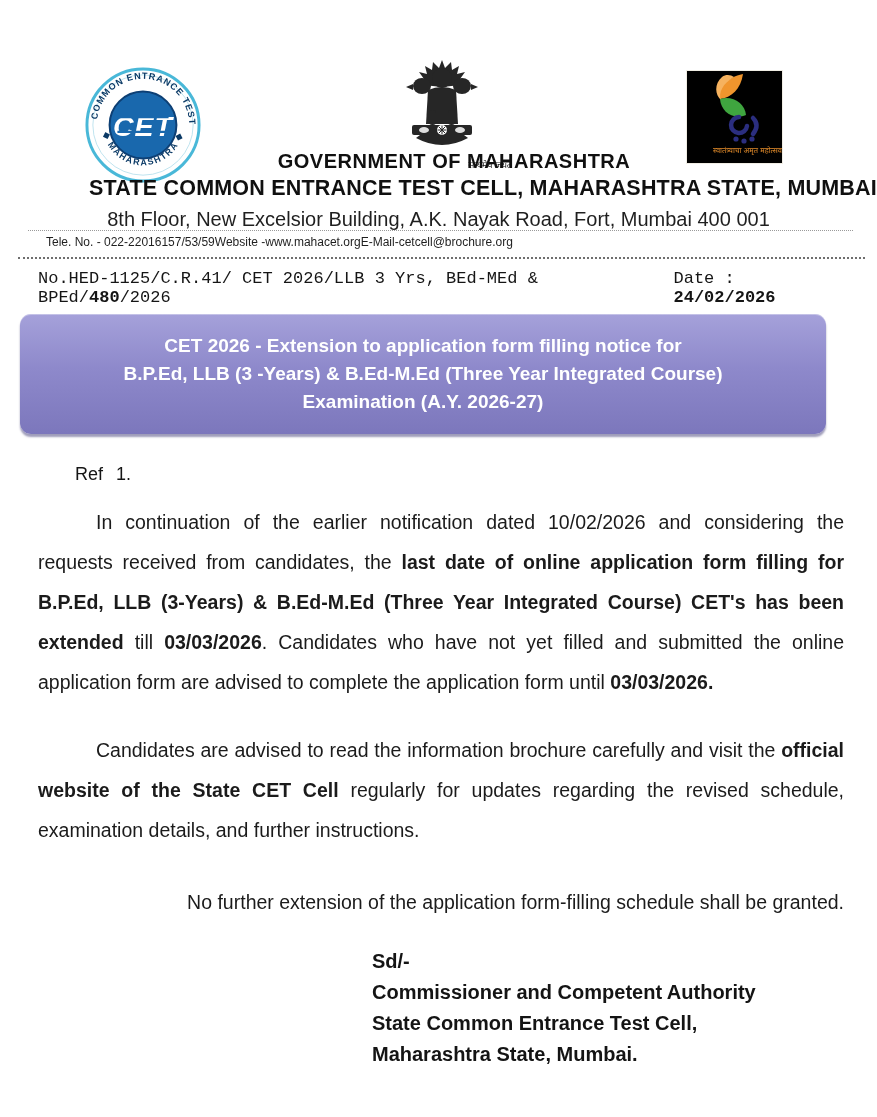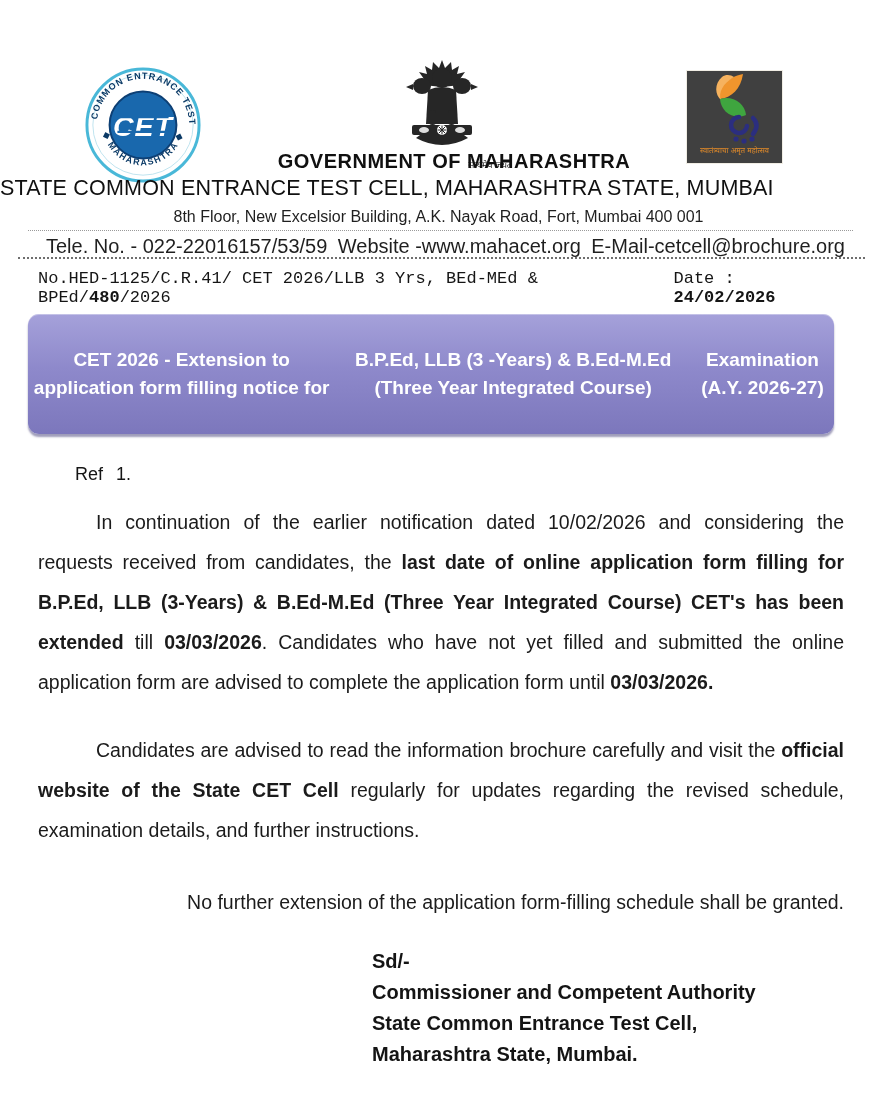--- a/index.html
+++ b/index.html
@@ -12,46 +12,46 @@
     font-family:"Liberation Sans", sans-serif;
     color:#1c1c1c;
     overflow:hidden;
   }
   
   .cet-logo { position:absolute; left:84px; top:66px; width:118px; height:118px; }
   .emblem   { position:absolute; left:402px; top:56px; width:80px; height:100px; }
   .emblem-caption { position:absolute; left:372px; top:158px; width:140px; text-align:right;
     font-size:9px; color:#222; }
   .amrit-logo { position:absolute; left:686px; top:70px; width:97px; height:94px;
-    background:#404040; border:1px solid #f0ede4; display:flex; flex-direction:column;
-    align-items:center; justify-content:flex-start; }
+    background:#000000; border:1px solid #f0ede4; display:flex; flex-direction:column;
+    align-items:flex-end; justify-content:flex-start; }
   .amrit-caption { font-size:7.5px; color:#e08a2a; white-space:nowrap; margin-top:-2px; }
   .govt-line { position:absolute; left:0; right:0; top:150px; text-align:center;
     font-size:20px; font-weight:bold; letter-spacing:.5px; color:#101010;margin-left:31px; }
-  .org-line  { position:absolute; left:0; right:0; top:176px; text-align:left;
-    font-size:21.5px; font-weight:normal; letter-spacing:.2px; color:#101010; }
+  .org-line  { position:absolute; left:0; right:0; top:176px; text-align:right;
+    font-size:21.5px; font-weight:bold; letter-spacing:.2px; color:#101010; }
   .address-line { position:absolute; left:0; right:0; top:208px; text-align:center;
-    font-size:16px; color:#1f1f1f; }
+    font-size:20px; color:#1f1f1f; }
   .sep-light { position:absolute; left:28px; right:24px; top:230px;
     border-top:1px dotted #9a9a9a; }
   .tele-row { position:absolute; left:46px; right:32px; top:235px;
-    display:flex; justify-content:space-between; font-size:20px; color:#1f1f1f; }
+    display:flex; font-size:12px; color:#1f1f1f; }
   .sep-strong { position:absolute; left:18px; right:12px; top:257px;
     border-top:2px dotted #6e6e6e; }
   
   .ref-row { position:absolute; left:38px; right:32px; top:269px;
     display:flex; justify-content:space-between; font-size:17px; color:#151515;font-family:Liberation Mono, monospace; }
   .b { font-weight:bold; }
   
-  .title-box { position:absolute; left:28px; top:314px; width:806px; height:120px;
+  .title-box { position:absolute; left:20px; top:314px; width:806px; height:120px;
     border-radius:11px;
     background:linear-gradient(180deg,#a5a1da 0%, #8e89cb 45%, #7c77bc 100%);
     box-shadow:0 3px 2px rgba(80,76,130,.55), inset 0 1px 0 rgba(255,255,255,.35);
-    display:flex; flex-direction:row; justify-content:center; align-items:center;
-    text-align:center; color:#ffffff; font-weight:bold; font-size:19px; line-height:28px; }
+    display:flex; flex-direction:column; justify-content:center; align-items:center;
+    text-align:left; color:#ffffff; font-weight:bold; font-size:19px; line-height:28px; }
   
   .reference-line { position:absolute; left:75px; right:32px; top:464px;
     display:flex; align-items:baseline; font-size:18px; color:#151515; }
   .reference-line .ref-label { margin-right:13px;text-align:right; }
   .reference-line .ref-index { margin-right:28px; }
   .reference-line .ref-text  { font-size:16.5px; white-space:nowrap; }
   
   .para { position:absolute; left:38px; width:806px; text-align:justify;
     font-size:19.5px; line-height:40px; color:#1b1b1b; text-indent:58px; }
   .p1 { top:502px; }

